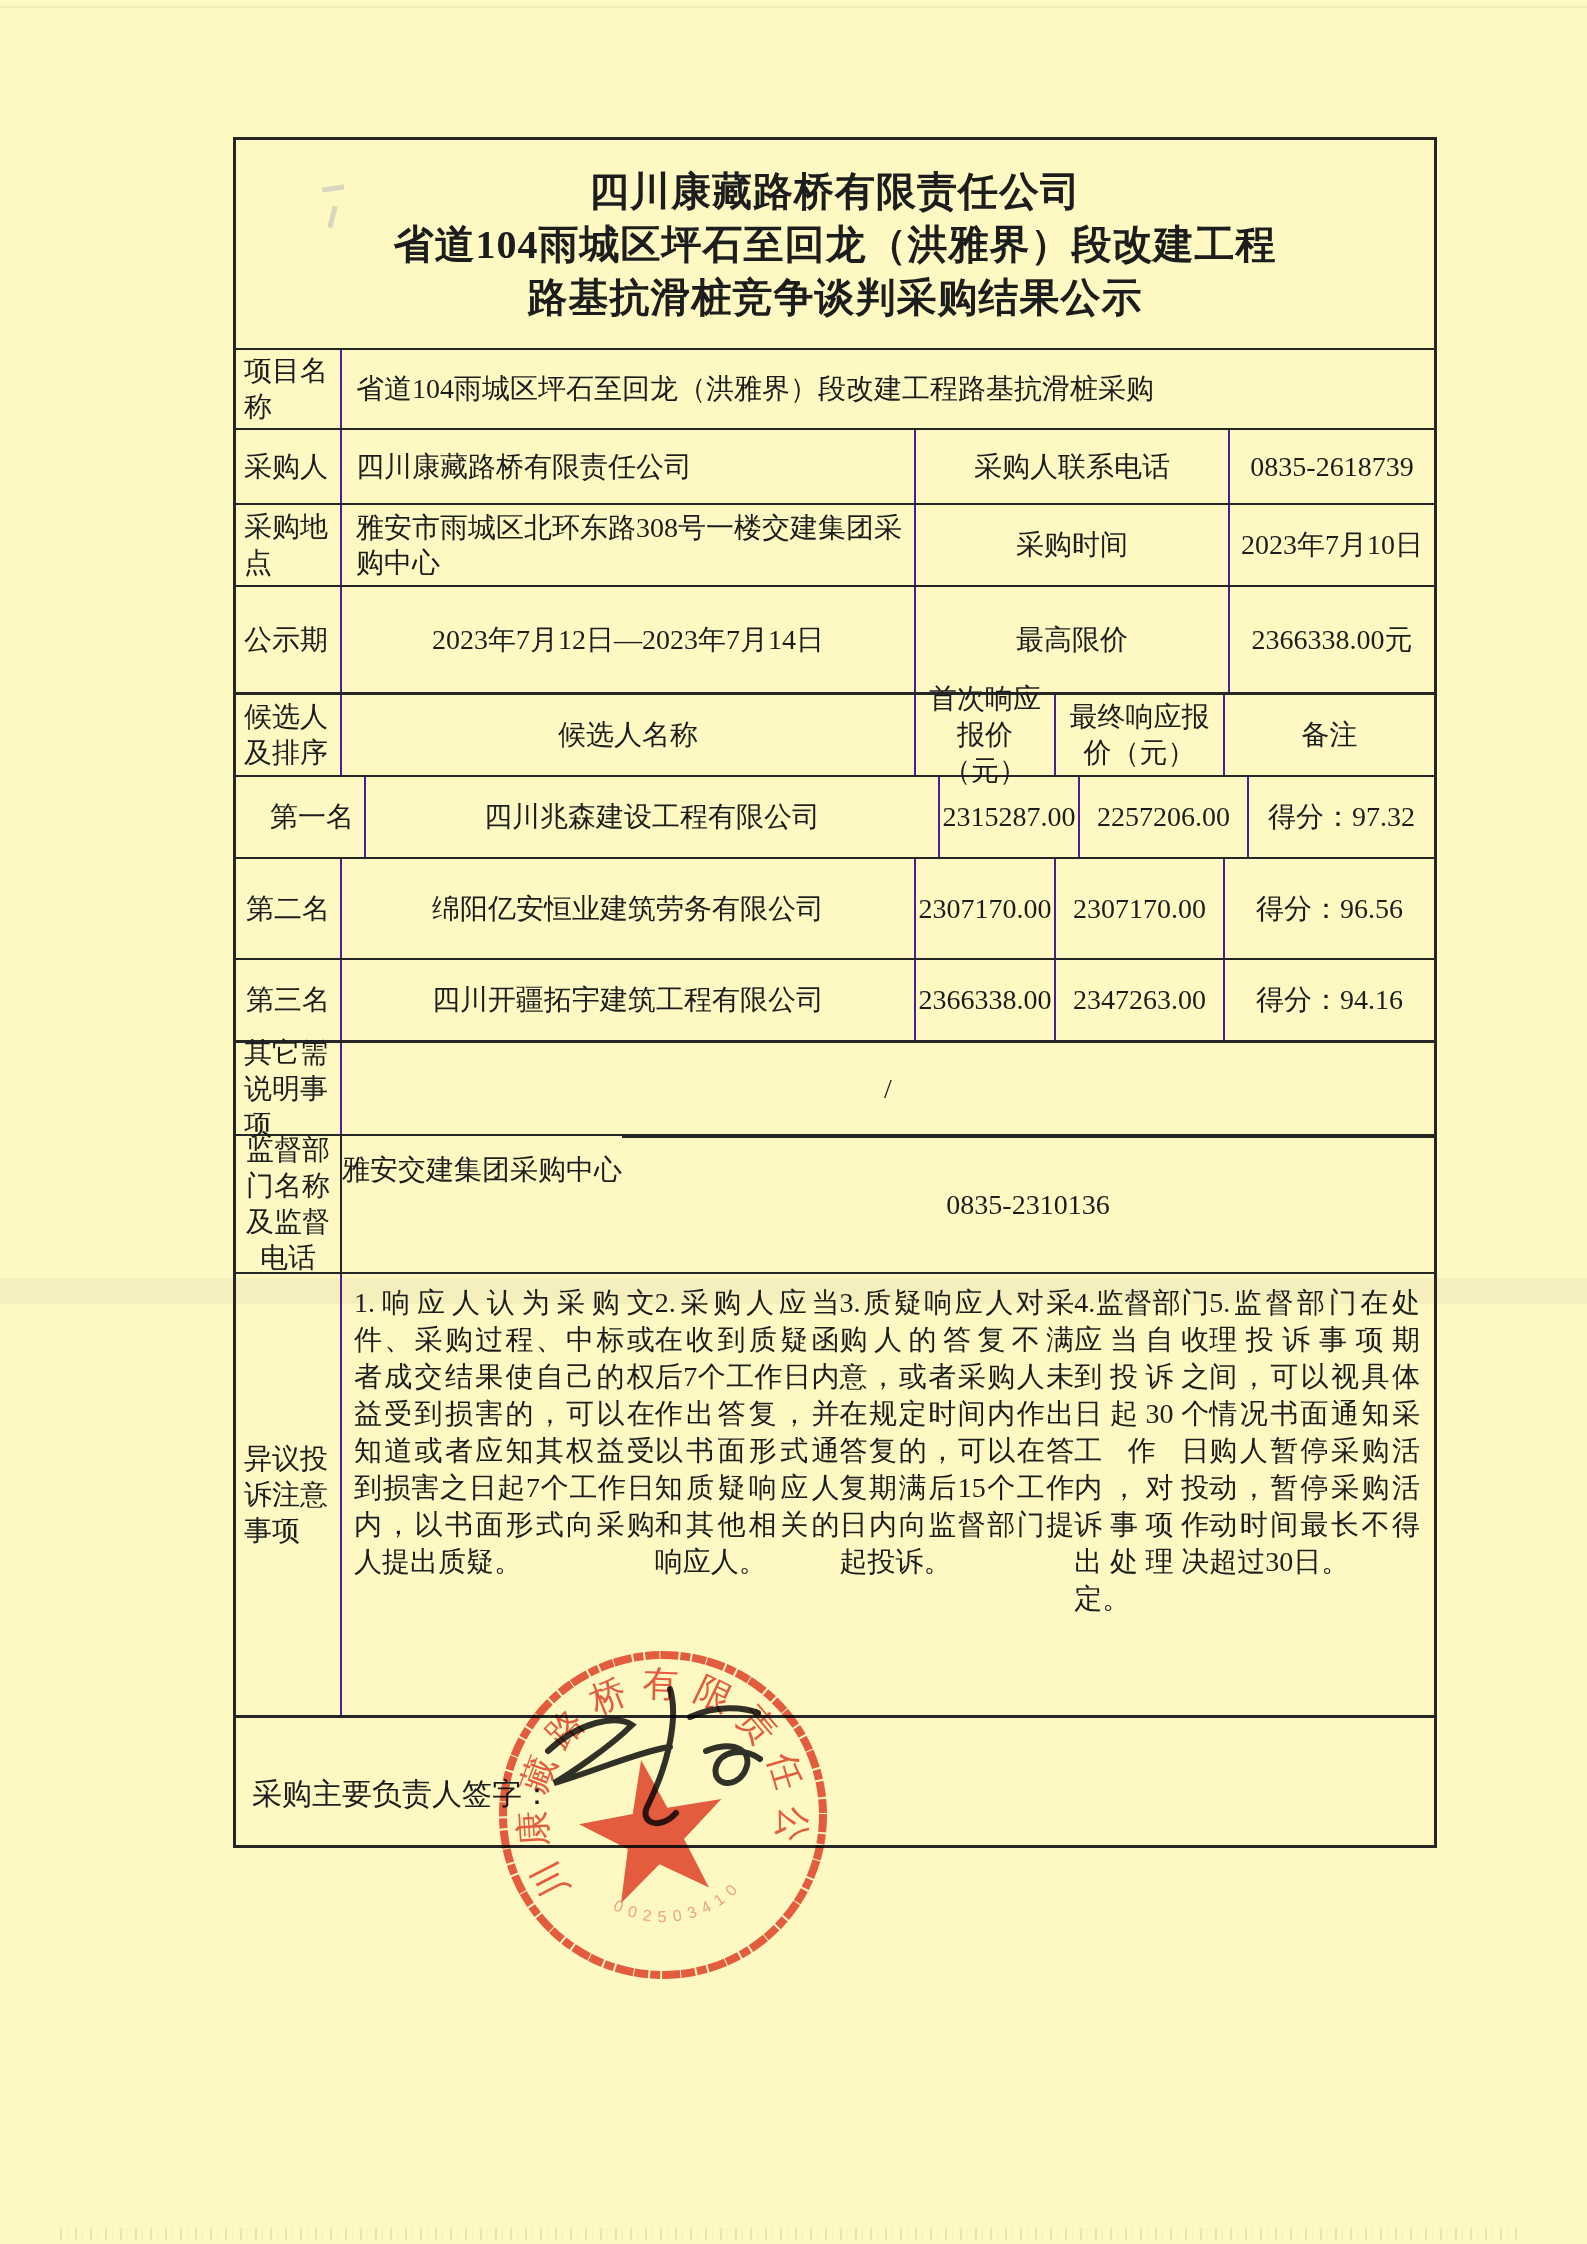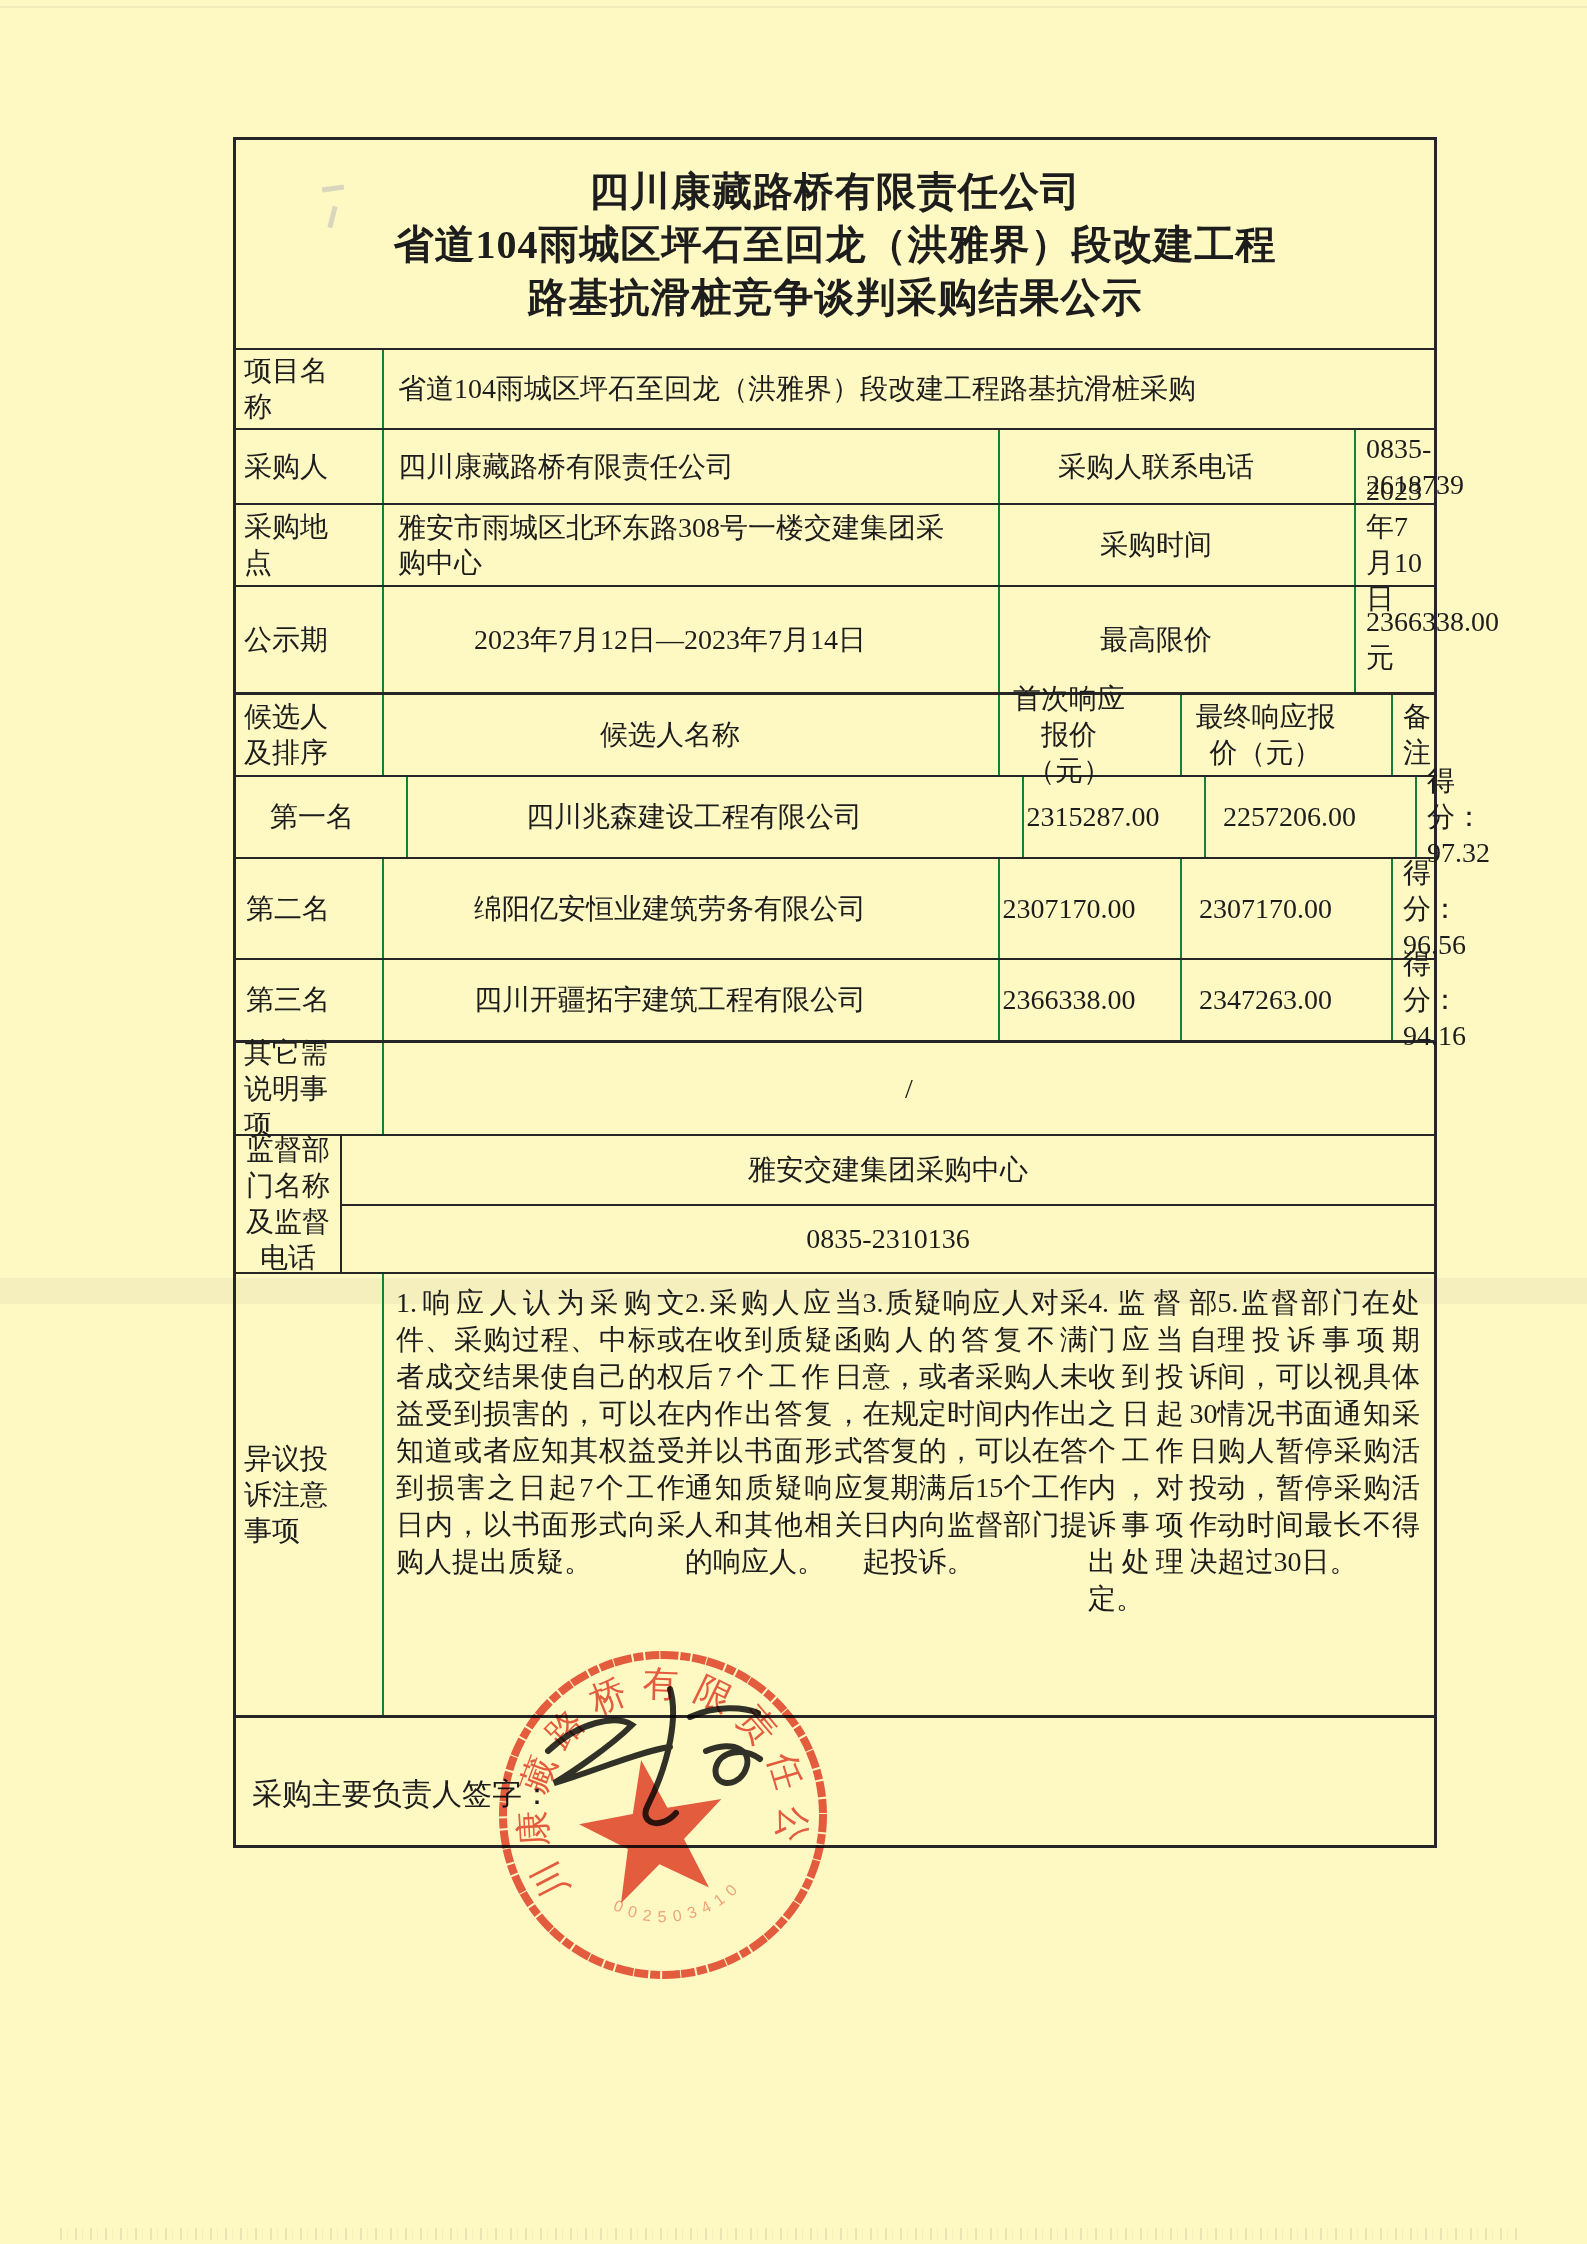--- a/index.html
+++ b/index.html
@@ -11,34 +11,34 @@
     position:absolute;left:233px;top:137px;width:1204px;height:1711px;
     border:3px solid #262626;box-sizing:border-box;
   }
   .row{display:flex;box-sizing:border-box;border-top:2px solid #262626;}
   .row.first{border-top:none;}
   .row.heavy{border-top:3px solid #262626;}
   .cell{
     box-sizing:border-box;display:flex;align-items:center;justify-content:center;
     font-size:28px;line-height:36px;padding:4px 10px;
   }
-  .cell + .cell{border-left:2px solid #15803d;margin-left:42px;}
+  .cell + .cell{border-left:2px solid #4c1d95;}
   .lab{width:104px;flex:none;justify-content:flex-start;padding:4px 8px;}
   .lab.center{justify-content:center;text-align:center;}
   .w-name{width:574px;flex:none;}
   .w-fld{width:314px;flex:none;}
   .w-val{flex:1;}
   .w-first{width:140px;flex:none;}
   .w-final{width:169px;flex:none;}
   .left{justify-content:flex-start;text-align:left;}
   .titleblock{
     height:208px;flex-direction:column;justify-content:center;align-items:center;
     font-weight:700;font-size:40px;line-height:53px;text-align:center;letter-spacing:1px;
   }
-  .sub{display:flex;flex-direction:column;flex:1;}
+  .sub{display:flex;flex-direction:row;flex:1;}
   .subrow{flex:none;display:flex;align-items:center;justify-content:center;
     font-size:28px;box-sizing:border-box;}
   .objtext{flex-direction:row;align-items:flex-start;justify-content:center;
     padding:10px 14px 10px 12px;}
   .objtext div{font-size:28px;line-height:37px;text-align:justify;}
   .sigrow{height:155px;}
   .sigcell{flex:1;justify-content:flex-start;padding-left:16px;font-size:30px;}
   
   .band{position:absolute;left:0;top:1278px;width:100%;height:26px;
     background:rgba(120,120,115,0.07);}

